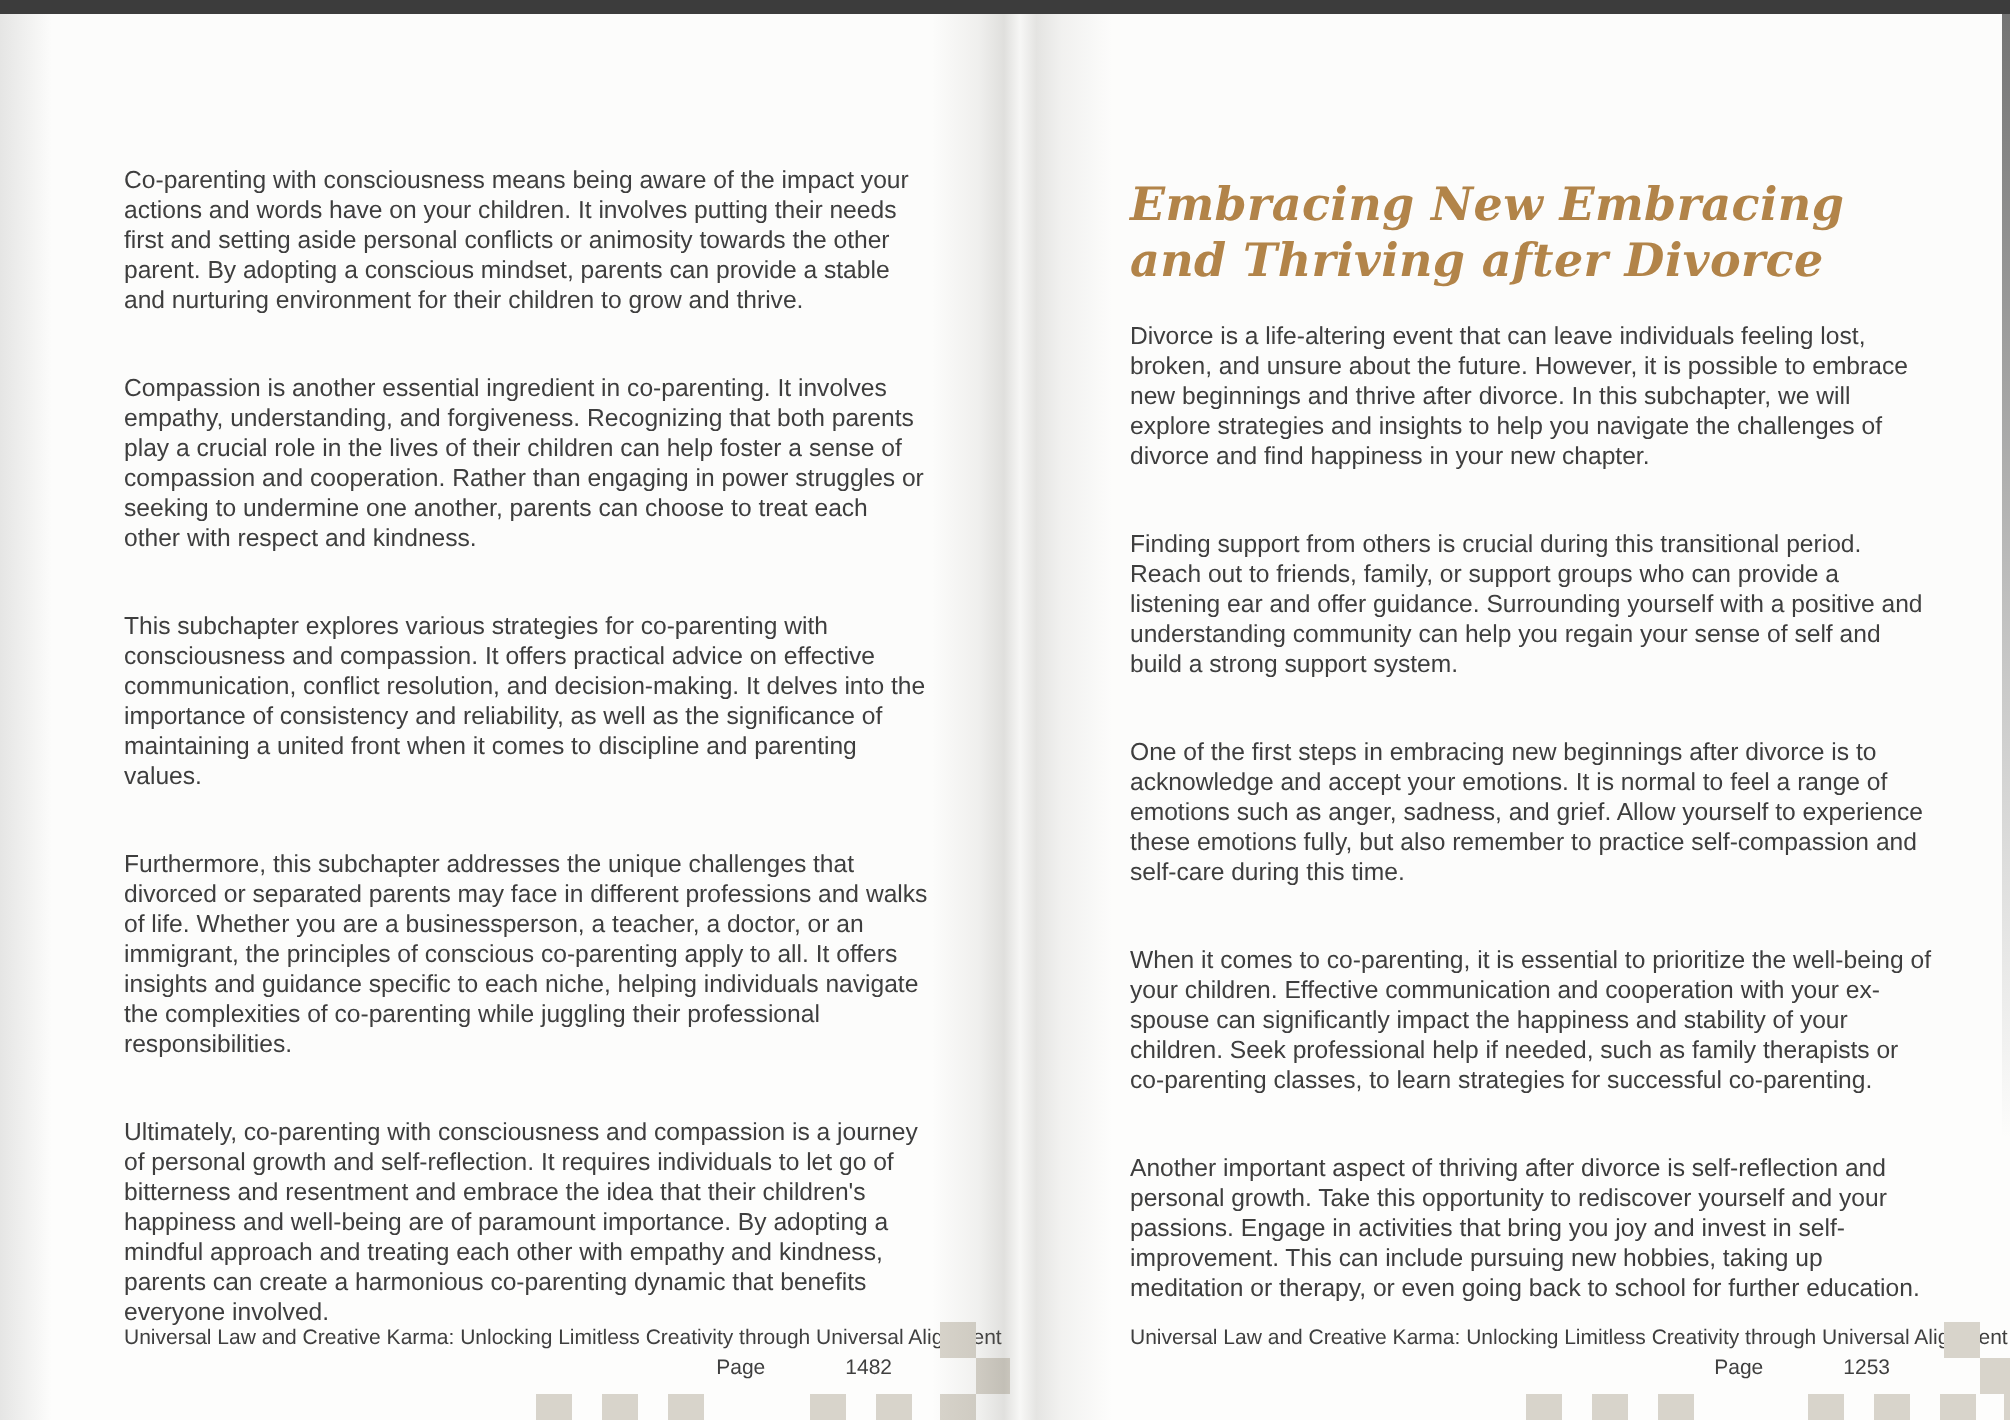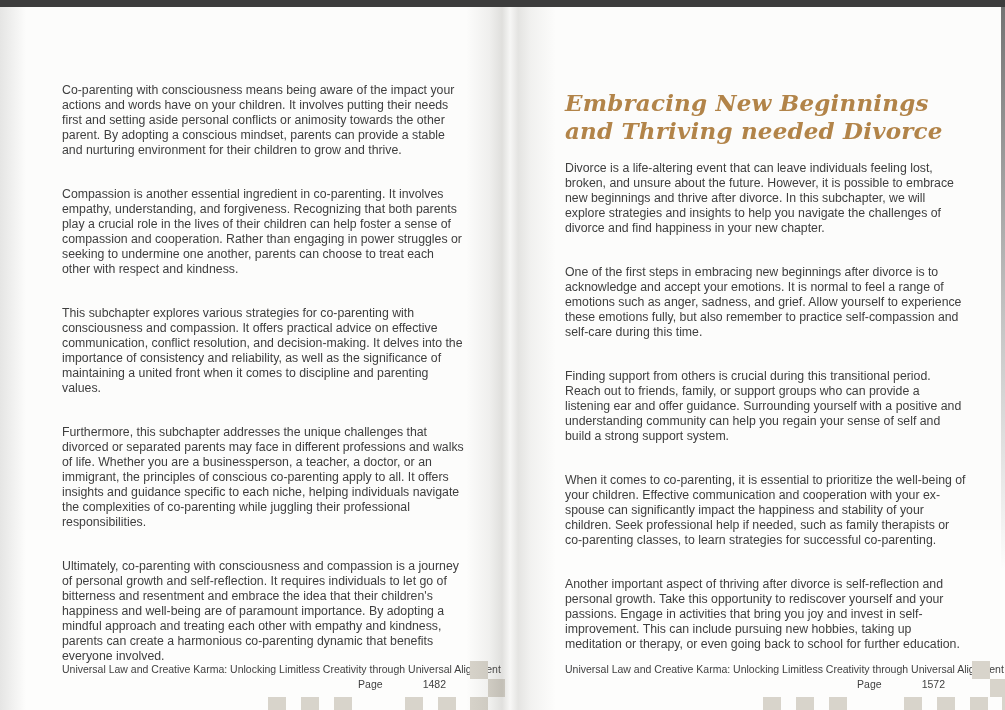--- a/index.html
+++ b/index.html
@@ -68,31 +68,31 @@
       <div class="sq" style="left:405px;top:690px"></div>
       <div class="sq" style="left:438px;top:690px"></div>
       <div class="sq" style="left:470px;top:654px"></div>
       <div class="sq" style="left:488px;top:672px;width:17px"></div>
       <div class="sq" style="left:470px;top:690px"></div>
     </div>
   </section>
 
   <section class="page page-right">
     <div class="text-col">
-      <h1 class="chapter">Embracing New Beginnings and Thriving needed Divorce</h1>
+      <h1 class="chapter">Embracing New Embracing and Thriving after Divorce</h1>
       <p class="body">Divorce is a life-altering event that can leave individuals feeling lost, broken, and unsure about the future. However, it is possible to embrace new beginnings and thrive after divorce. In this subchapter, we will explore strategies and insights to help you navigate the challenges of divorce and find happiness in your new chapter.</p>
+      <p class="body">Finding support from others is crucial during this transitional period. Reach out to friends, family, or support groups who can provide a listening ear and offer guidance. Surrounding yourself with a positive and understanding community can help you regain your sense of self and build a strong support system.</p>
       <p class="body">One of the first steps in embracing new beginnings after divorce is to acknowledge and accept your emotions. It is normal to feel a range of emotions such as anger, sadness, and grief. Allow yourself to experience these emotions fully, but also remember to practice self-compassion and self-care during this time.</p>
-      <p class="body">Finding support from others is crucial during this transitional period. Reach out to friends, family, or support groups who can provide a listening ear and offer guidance. Surrounding yourself with a positive and understanding community can help you regain your sense of self and build a strong support system.</p>
       <p class="body">When it comes to co-parenting, it is essential to prioritize the well-being of your children. Effective communication and cooperation with your ex-spouse can significantly impact the happiness and stability of your children. Seek professional help if needed, such as family therapists or co-parenting classes, to learn strategies for successful co-parenting.</p>
       <p class="body">Another important aspect of thriving after divorce is self-reflection and personal growth. Take this opportunity to rediscover yourself and your passions. Engage in activities that bring you joy and invest in self-improvement. This can include pursuing new hobbies, taking up meditation or therapy, or even going back to school for further education.</p>
     </div>
     <footer class="footer">
       <div class="footer-title">Universal Law and Creative Karma: Unlocking Limitless Creativity through Universal Alignment</div>
       <div class="footer-pageline">
-        <span>Page</span><span class="pagenum">1572</span>
+        <span>Page</span><span class="pagenum">1253</span>
       </div>
     </footer>
     <div>
       <div class="sq" style="left:258px;top:690px"></div>
       <div class="sq" style="left:291px;top:690px"></div>
       <div class="sq" style="left:324px;top:690px"></div>
       <div class="sq" style="left:399px;top:690px"></div>
       <div class="sq" style="left:432px;top:690px"></div>
       <div class="sq" style="left:467px;top:654px"></div>
       <div class="sq" style="left:485px;top:672px"></div>

